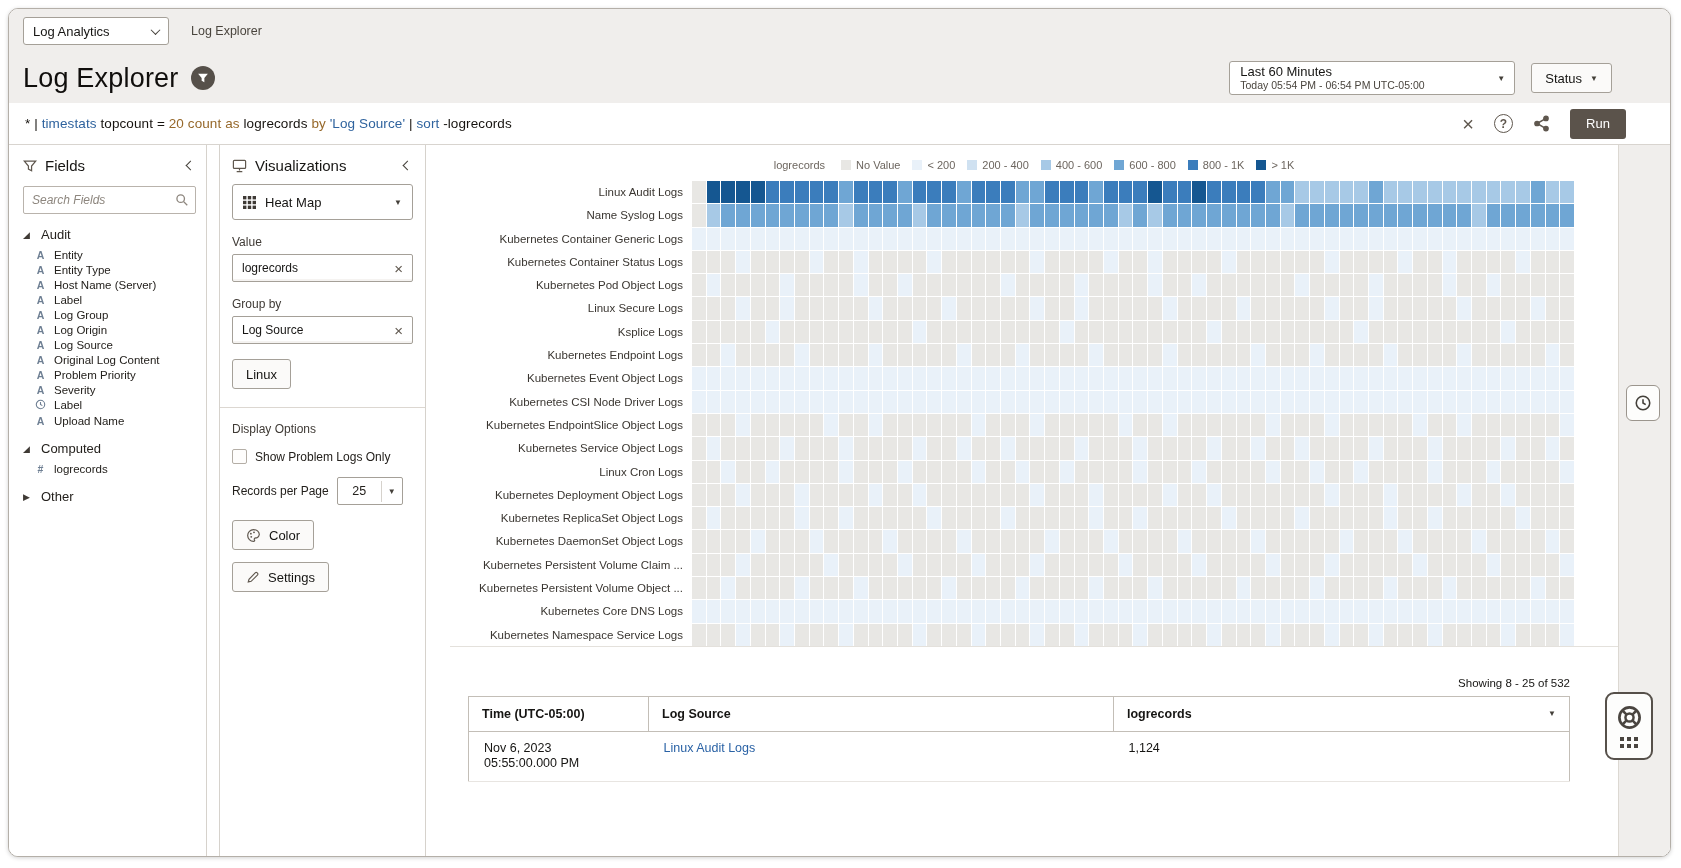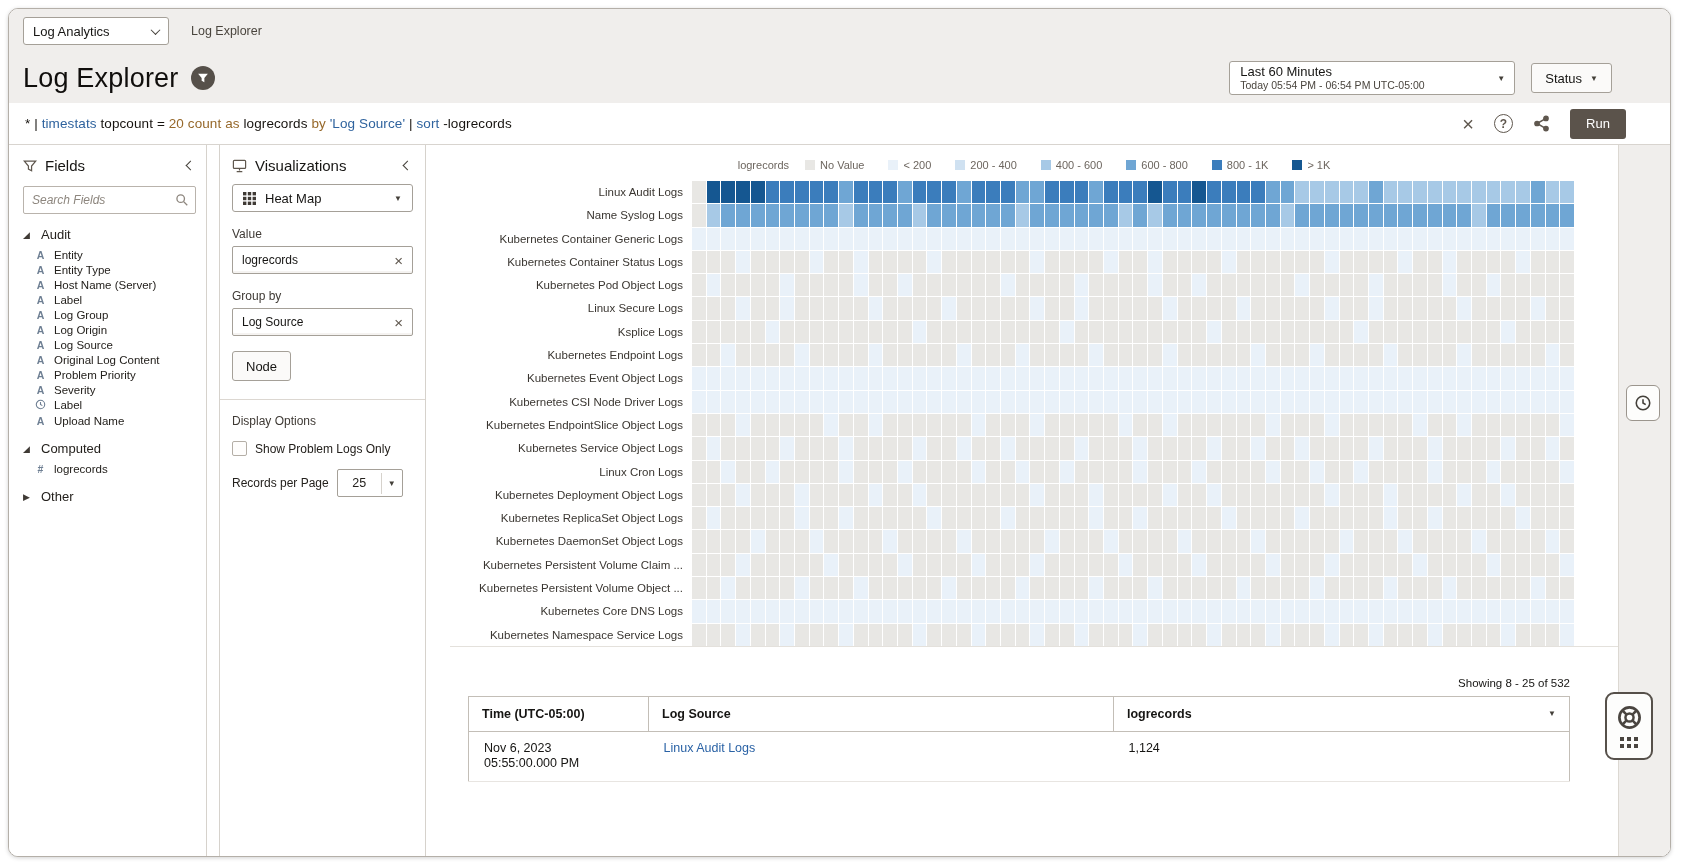--- a/index.html
+++ b/index.html
@@ -51,21 +51,21 @@
   .panel-h .chev { margin-left: auto; margin-right: 2px; cursor: pointer; }
   .searchwrap { position: relative; margin-top: 12px; }
   .searchwrap input { width: 100%; height: 28px; border: 1px solid #b9b3ac; border-radius: 2px; padding: 0 26px 0 8px; font-size: 12px; font-family: inherit; color: #161513; }
   .searchwrap input::placeholder { font-style: italic; color: #8d867e; }
   .searchwrap svg { position: absolute; right: 7px; top: 7px; }
   .fsec-h { display: flex; align-items: center; gap: 8px; margin: 13px 0 5px; font-size: 13px; color: #24211d; cursor: pointer; }
   .tri { font-size: 9px; color: #3f3a35; width: 10px; }
   .fitem { display: flex; align-items: center; gap: 7px; padding: 1.5px 0 1.5px 11px; font-size: 11.5px; color: #24211d; cursor: pointer; }
   .ficon { width: 13px; text-align: center; color: #6e7f93; font-weight: bold; font-size: 10.5px; flex: none; }
   
-  .viz-select { height: 28px; border: 1px solid #a5a098; border-radius: 3px; display: flex; align-items: center; gap: 9px; padding: 0 10px; margin-top: 10px; font-size: 13px; cursor: pointer; }
+  .viz-select { height: 36px; border: 1px solid #a5a098; border-radius: 3px; display: flex; align-items: center; gap: 9px; padding: 0 10px; margin-top: 10px; font-size: 13px; cursor: pointer; }
   .viz-select .caret { margin-left: auto; }
   .vlabel { margin: 15px 0 5px; font-size: 12px; color: #3f3a35; }
   .vbox { border: 1px solid #a5a098; border-radius: 2px; height: 28px; display: flex; align-items: center; padding: 0 9px; font-size: 12px; box-shadow: inset 0 -2px 0 #f5f3f1; }
   .vbox .clear { margin-left: auto; color: #5f574e; font-size: 15px; cursor: pointer; }
   .vdiv { border: none; border-top: 1px solid #dcd7d1; margin: 18px -12px 0; }
   .dopt { margin-top: 14px; font-size: 12px; color: #3f3a35; }
   .cbrow { margin-top: 13px; display: flex; align-items: center; gap: 8px; font-size: 12px; color: #24211d; }
   .cb { width: 15px; height: 15px; border: 1px solid #b4aea6; border-radius: 2px; background: #fefdfc; cursor: pointer; flex: none; }
   .rpp { margin-top: 13px; display: flex; align-items: center; gap: 8px; font-size: 12px; color: #24211d; }
   .rpp-select { width: 66px; height: 28px; border: 1px solid #a5a098; border-radius: 2px; display: flex; align-items: center; cursor: pointer; }
@@ -274,42 +274,61 @@
       <div class="vlabel">Value</div>
       <div class="vbox">
         <span>logrecords</span>
         <span class="clear">×</span>
       </div>
       <div class="vlabel">Group by</div>
       <div class="vbox">
         <span>Log Source</span>
         <span class="clear">×</span>
       </div>
-      <button class="btn toolbtn">Node</button>
+      <button class="btn toolbtn">Linux</button>
       <hr class="vdiv">
       <div class="dopt">Display Options</div>
       <div class="cbrow">
         <span class="cb"></span>
         <span>Show Problem Logs Only</span>
       </div>
       <div class="rpp">
         <span>Records per Page</span>
         <span class="rpp-select">
           <span class="val">25</span>
           <span class="caret">▼</span>
         </span>
       </div>
+      <div>
+        <button class="btn toolbtn">
+          <svg width="15" height="15" viewBox="0 0 16 16">
+              <path d="M8 1.8a6.2 6.2 0 1 0 0 12.4c1.1 0 1.5-.8 1-1.6-.5-.9.2-2 1.3-2h1.2A4.3 4.3 0 0 0 14.2 7C14 4 11.4 1.8 8 1.8z" fill="none" stroke="#5f574e" stroke-width="1.3"></path>
+              <circle cx="5.2" cy="6" r="1" fill="#5f574e"></circle>
+              <circle cx="8.5" cy="4.6" r="1" fill="#5f574e"></circle>
+              <circle cx="5.6" cy="9.4" r="1" fill="#5f574e"></circle>
+            </svg>
+          <span>Color</span>
+        </button>
+      </div>
+      <div>
+        <button class="btn toolbtn" style="margin-top:12px;">
+          <svg width="14" height="14" viewBox="0 0 16 16">
+              <path d="M2.6 13.6l.8-3L10.8 3a1.2 1.2 0 0 1 1.7 0l.8.8a1.2 1.2 0 0 1 0 1.7l-7.4 7.4z" fill="none" stroke="#5f574e" stroke-width="1.3"></path>
+            </svg>
+          <span>Settings</span>
+        </button>
+      </div>
     </aside>
 
     <div class="gutter"></div>
 
     <section class="content">
       <div class="legend">
         <span class="legend-title">logrecords</span>
-        <span id="legend-items" style="display:inline-flex;gap:24px;">
+        <span id="legend-items" style="display:inline-flex;gap:12px;">
             <span class="lg-item">
               <span class="lg-sw" style="background: rgb(232, 231, 228);"></span>
               <span>No Value</span>
             </span>
             <span class="lg-item">
               <span class="lg-sw" style="background: rgb(233, 241, 249);"></span>
               <span>&lt; 200</span>
             </span>
             <span class="lg-item">
               <span class="lg-sw" style="background: rgb(207, 225, 241);"></span>

